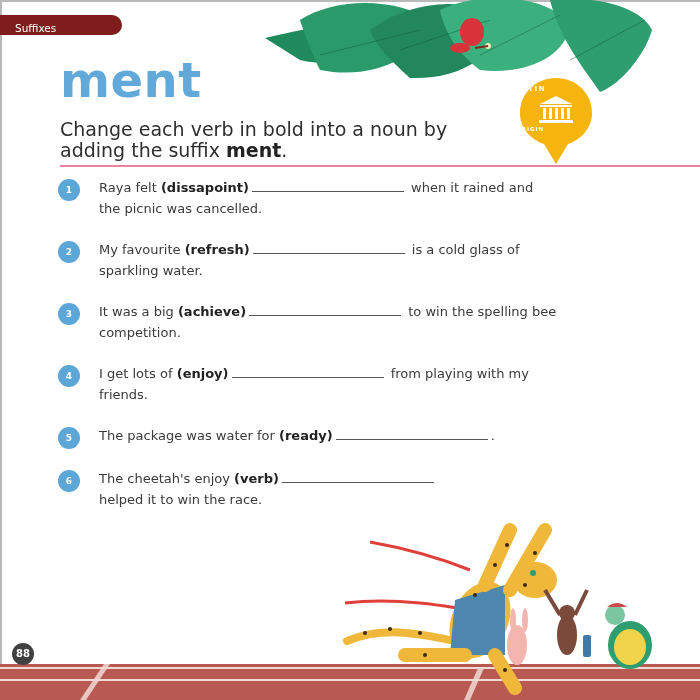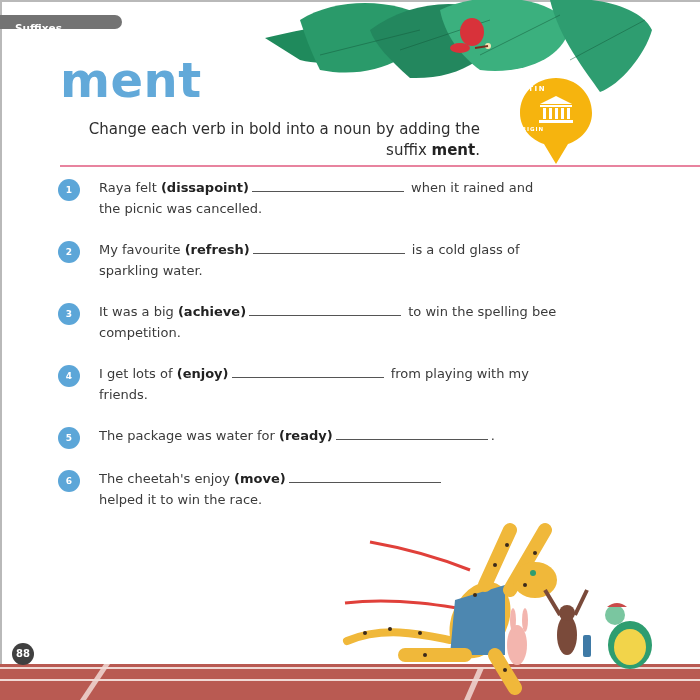--- a/index.html
+++ b/index.html
@@ -2,33 +2,33 @@
 <html><head>
 <meta charset="utf-8">
 <style>
   * { box-sizing: border-box; margin: 0; padding: 0; }
   html, body { width: 700px; height: 700px; overflow: hidden; background: #ffffff; }
   body { position: relative; font-family: "DejaVu Sans", "Liberation Sans", sans-serif; color: #3a3a3a; }
 
   .page-frame { position: absolute; inset: 0; border-top: 2px solid #b9b9b9; border-left: 2px solid #b9b9b9; }
 
   .section-tab {
-    position: absolute; left: 0; top: 15px; width: 122px; height: 14px;
-    background: #737373; border-radius: 0 13px 13px 0;
-    color: #fff; font-weight: bold; font-size: 10.5px; line-height: 26px; padding-left: 15px;
+    position: absolute; left: 0; top: 15px; width: 122px; height: 20px;
+    background: #7f1d1d; border-radius: 0 13px 13px 0;
+    color: #fff; font-weight: normal; font-size: 10.5px; line-height: 26px; padding-left: 15px;
   }
 
   .title {
     position: absolute; left: 60px; top: 52px; font-family: "DejaVu Sans", sans-serif;
     font-weight: bold; font-size: 48px; color: #62a9d9; letter-spacing: 0.5px; line-height: 56px;
   }
 
   .instructions {
     position: absolute; left: 60px; top: 119px; width: 420px;
-    font-size: 15px; line-height: 21px; color: #2e2e2e; text-align: right;
+    font-size: 19px; line-height: 21px; color: #2e2e2e;
   }
   .instructions b { font-weight: bold; color: #222; }
 
   .divider { position: absolute; left: 60px; right: 0; top: 165px; height: 2px; background: #e8839f; }
 
   .leaves { position: absolute; left: 260px; top: 0; width: 400px; height: 95px; }
 
   .origin-pin { position: absolute; left: 516px; top: 76px; width: 80px; height: 88px; }
   .origin-pin .txt { position: absolute; width: 100%; text-align: left; color: #fff; font-weight: bold; }
   .origin-pin .top { top: 9px; font-size: 7px; letter-spacing: 1.5px; }
@@ -113,21 +113,21 @@
   <div class="q" style="height:62px;">
     <span class="num">4</span>
     <span>I get lots of </span><b>(enjoy)</b><span class="blank" style="width:152px"></span><span>  from playing with my friends.</span>
   </div>
   <div class="q" style="height:43px;">
     <span class="num">5</span>
     <span>The package was water for </span><b>(ready)</b><span class="blank" style="width:152px"></span><span>.</span>
   </div>
   <div class="q" style="width:410px;">
     <span class="num">6</span>
-    <span>The cheetah's enjoy </span><b>(move)</b><span class="blank" style="width:152px"></span><span> helped it to win the race.</span>
+    <span>The cheetah's enjoy </span><b>(verb)</b><span class="blank" style="width:152px"></span><span> helped it to win the race.</span>
   </div>
 </div>
 
 <div class="track">
   <div class="lane" style="top:3px"></div>
   <div class="lane" style="top:15px"></div>
   <svg width="700" height="36" style="position:absolute;left:0;top:0">
     <polygon points="104,0 110,0 86,36 80,36" fill="#f1d9d5" opacity="0.85"></polygon>
     <polygon points="478,4 484,4 470,36 464,36" fill="#f1d9d5" opacity="0.85"></polygon>
   </svg>

